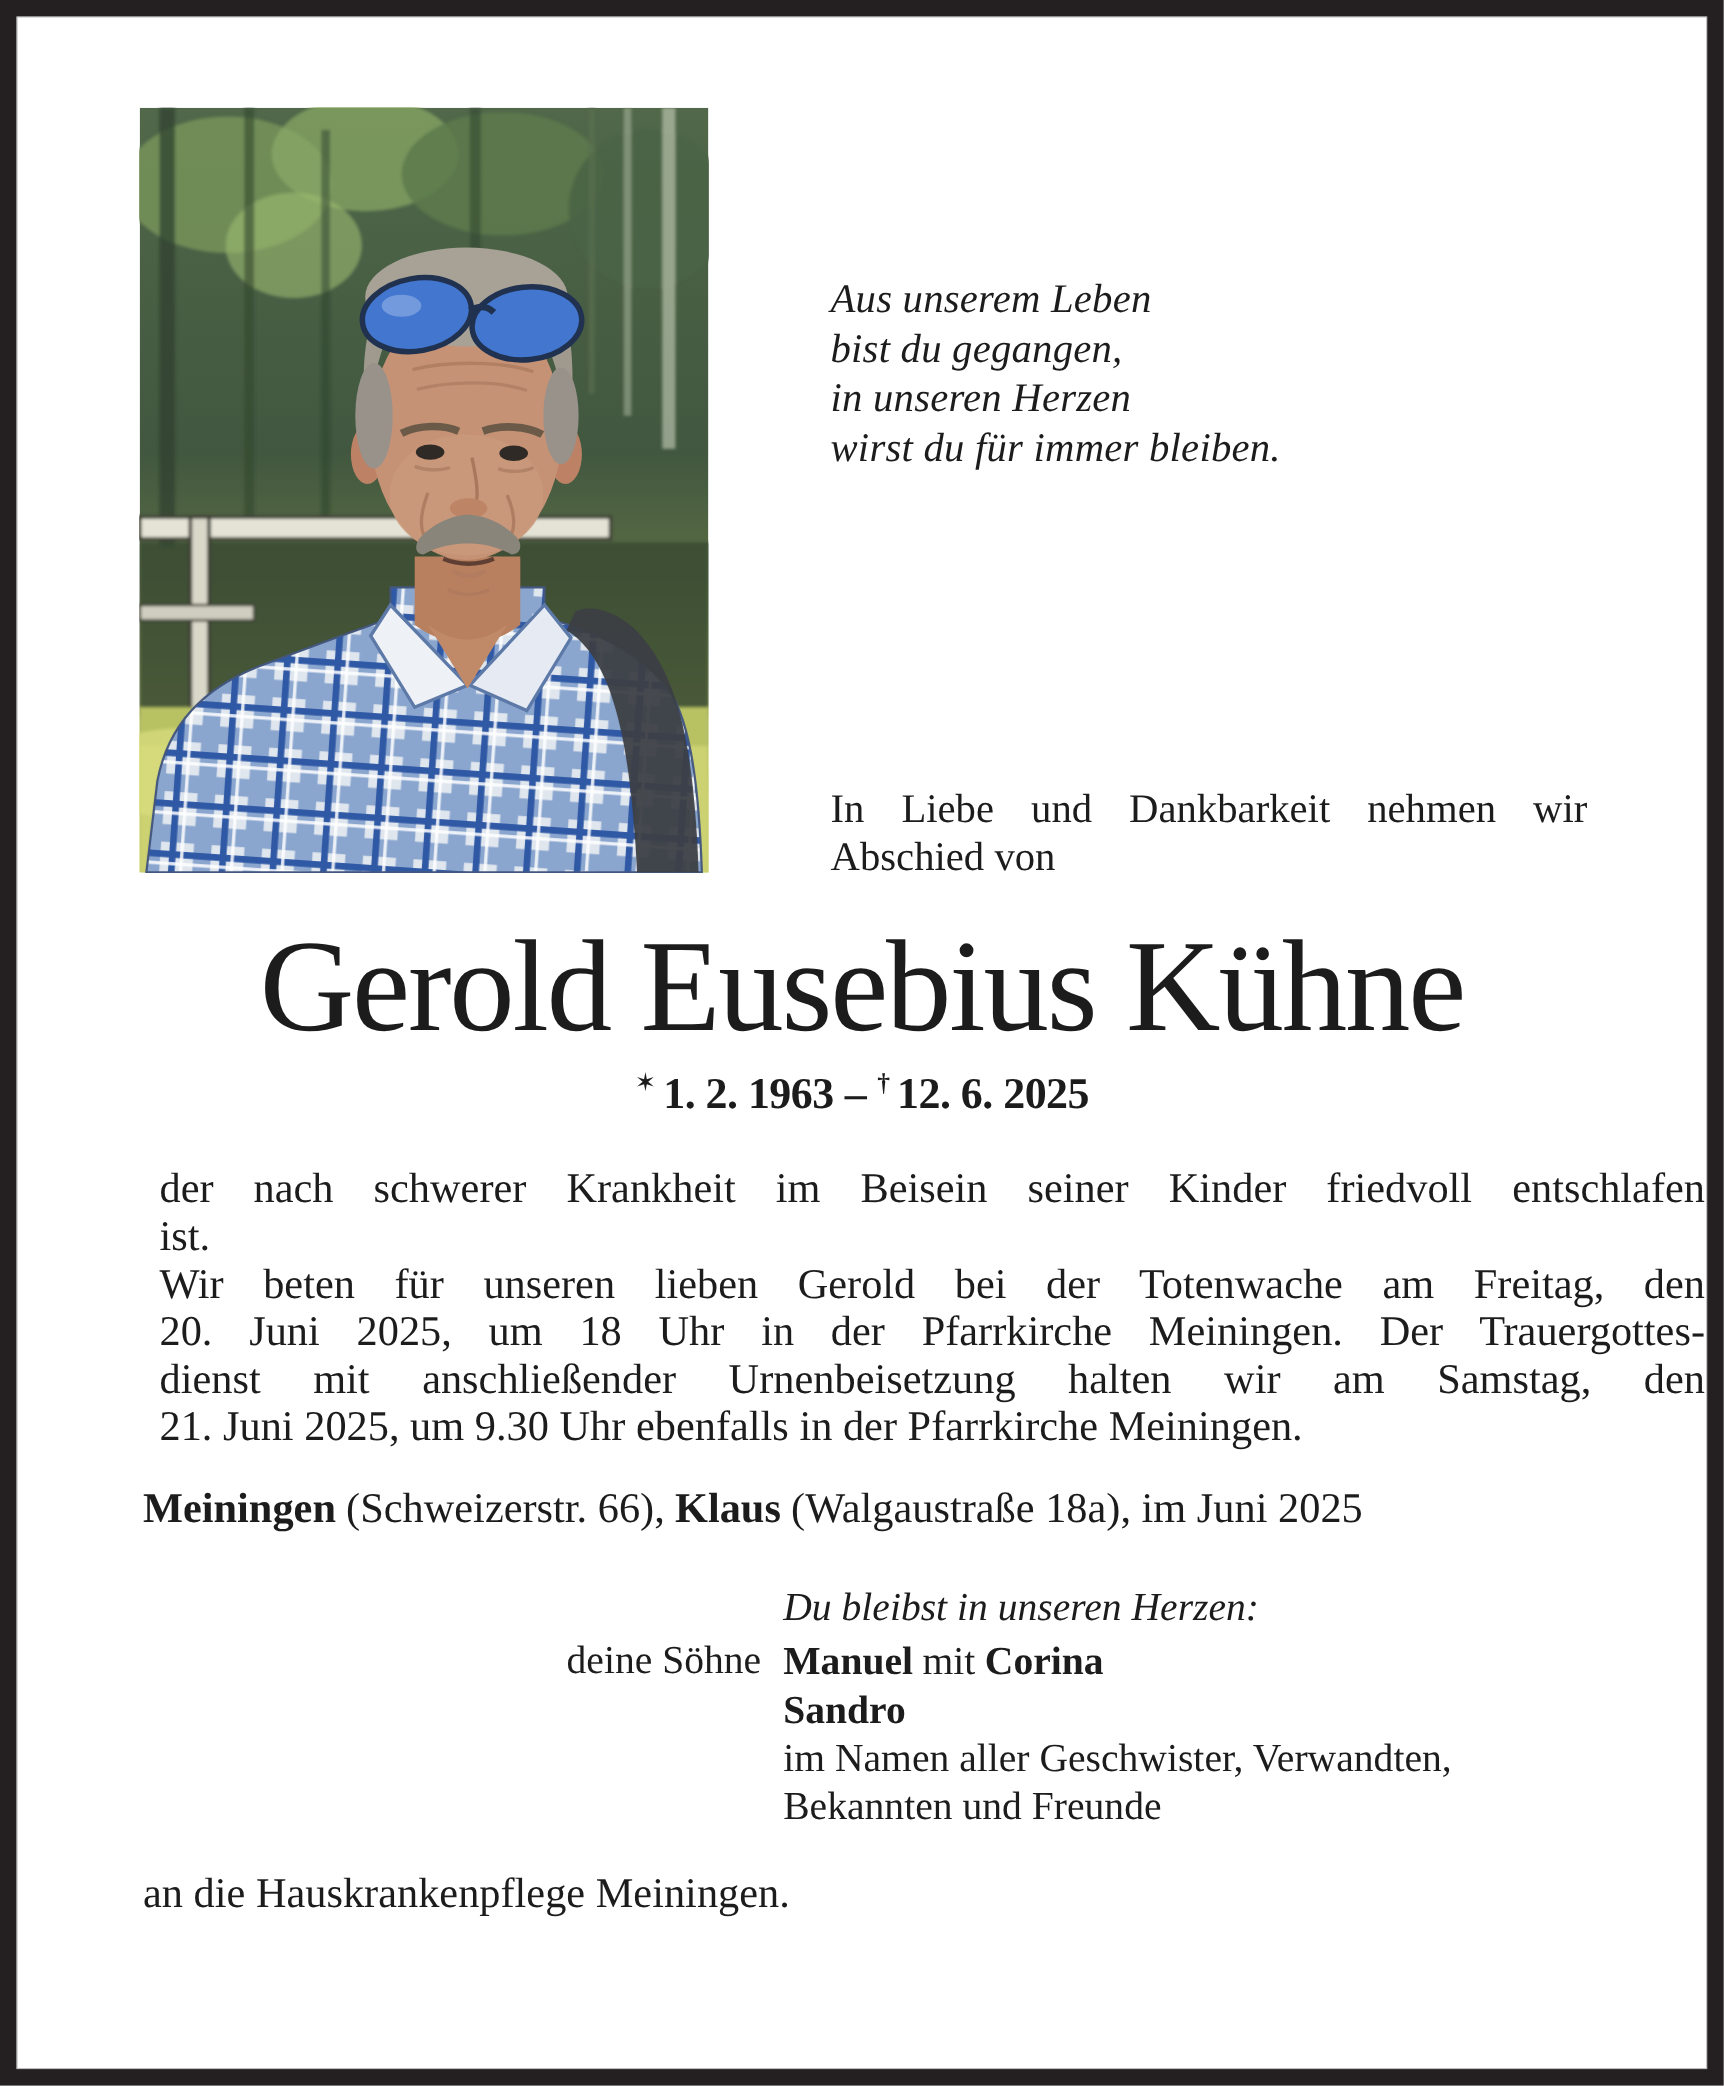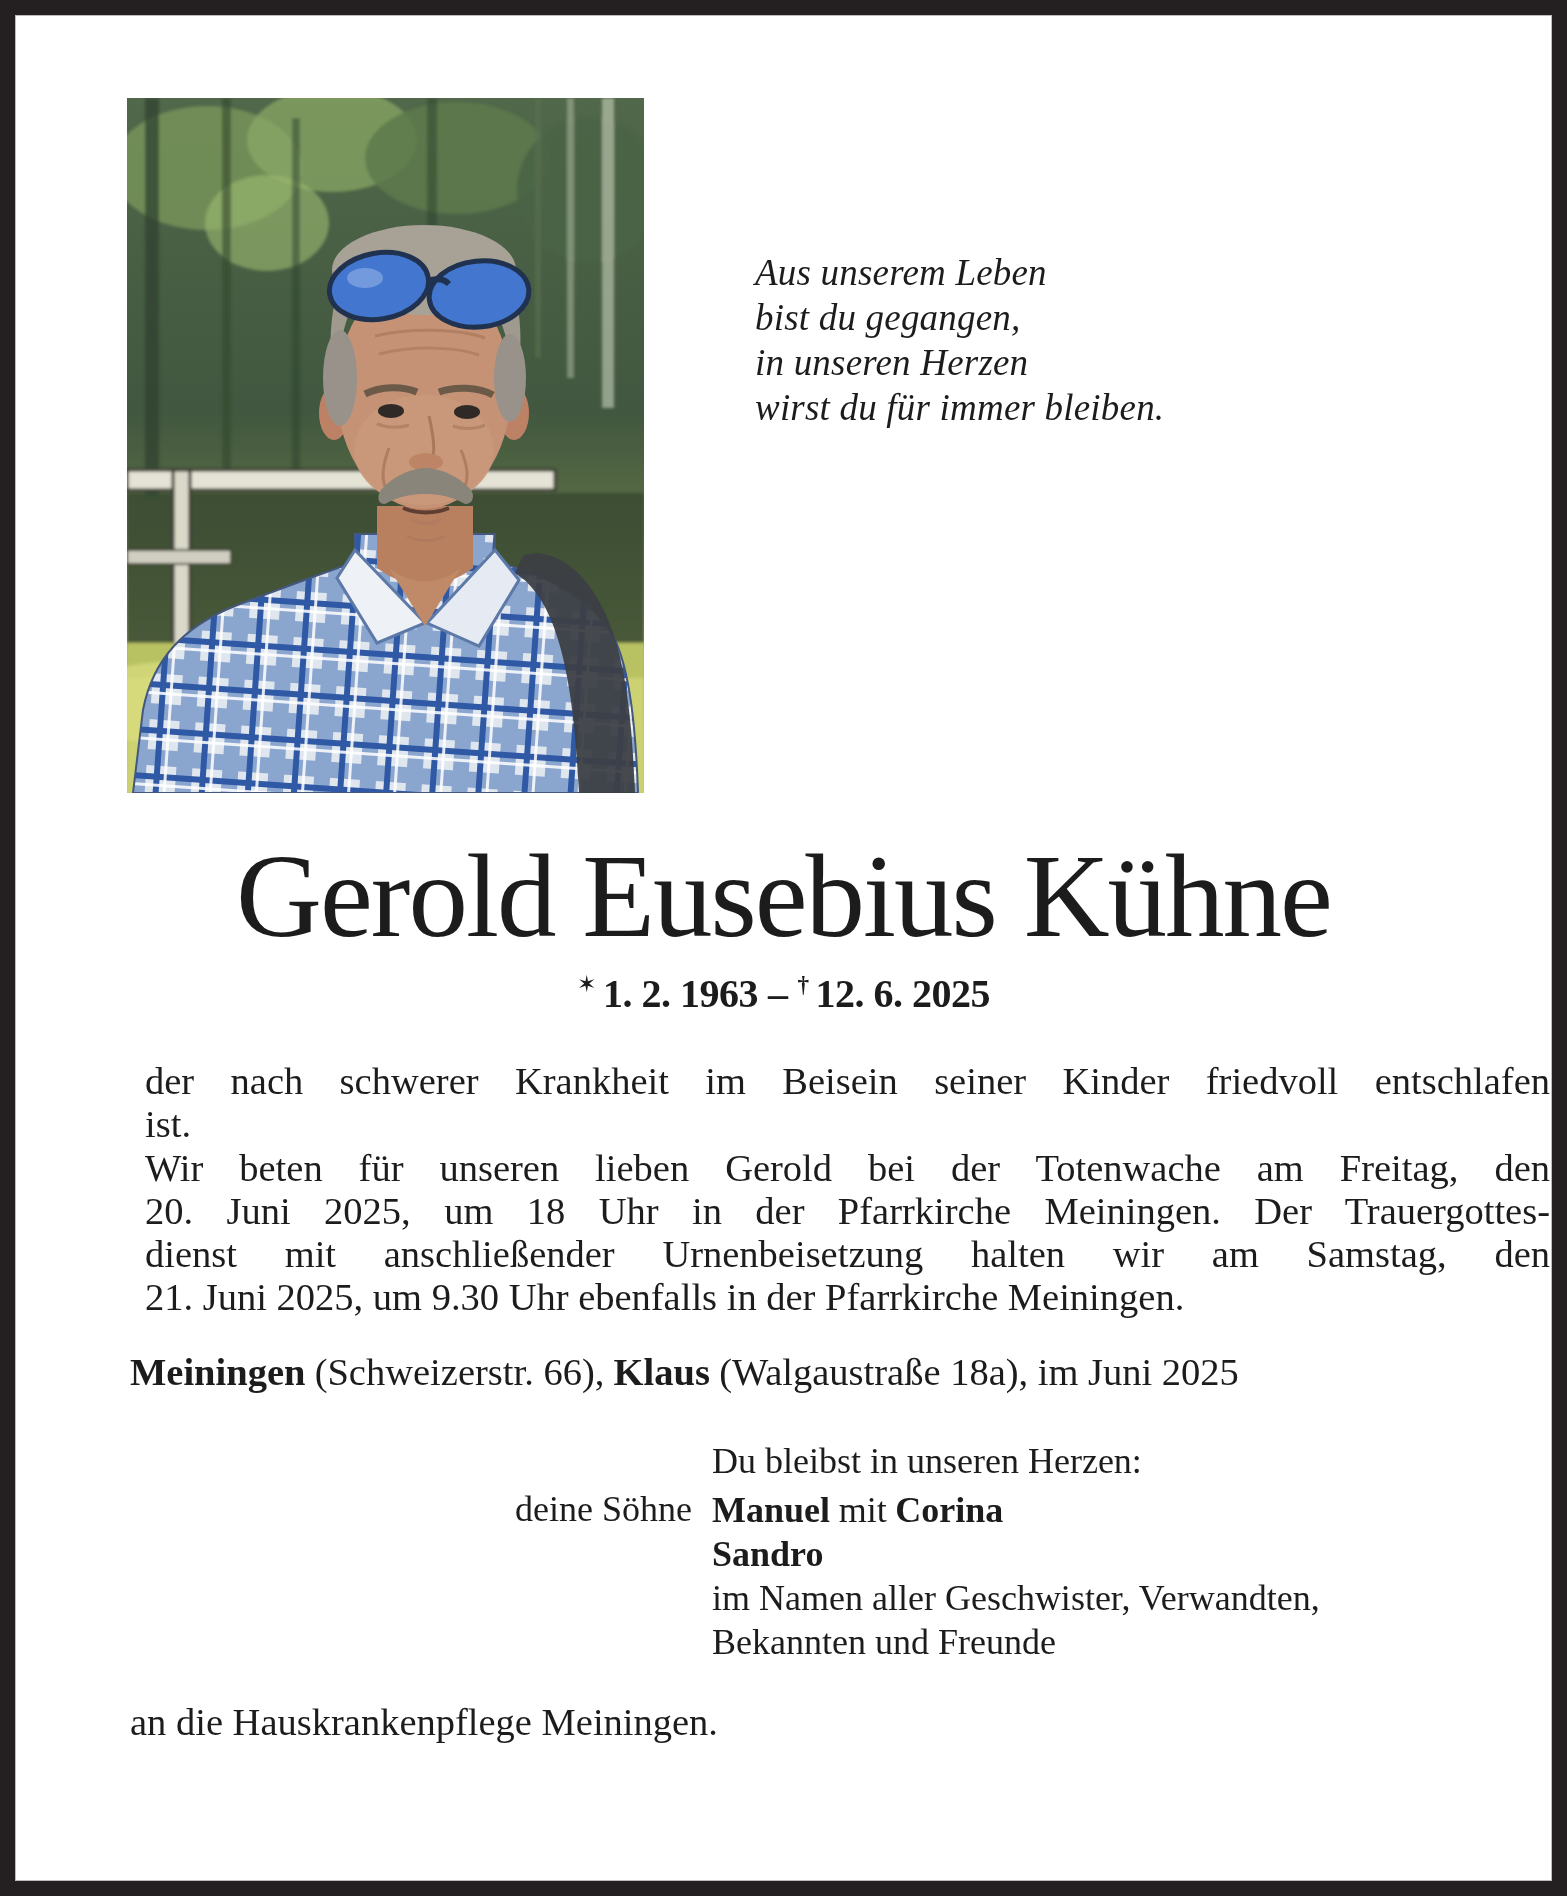--- a/index.html
+++ b/index.html
@@ -23,21 +23,21 @@
   .verse{left:755px;top:250px;font-size:37px;line-height:45px;font-style:italic;letter-spacing:.2px;}
   .intro{left:755px;top:714px;width:688px;font-size:37px;line-height:44px;}
   .jl{text-align:justify;text-align-last:justify;}
   .name{left:0;width:1567px;top:834px;text-align:center;font-size:119px;line-height:1.05;font-weight:400;letter-spacing:-2px;margin:0;}
   .dates{left:0;width:1567px;top:970px;text-align:center;font-size:40px;font-weight:700;letter-spacing:-0.5px;}
   .dates sup{font-size:58%;vertical-align:15px;margin-right:7px;font-family:"Liberation Serif","DejaVu Sans",serif;}
   .dates .dash{margin:0 10px;}
   .body-block{left:130px;top:1060px;width:1405px;font-size:38.5px;line-height:43.3px;margin-left:15px;}
   .addresses{left:130px;top:1350px;width:1405px;font-size:38.5px;}
   .addresses .ml{margin-left:.24em;}
-  .fw-heading{left:712px;top:1440px;font-size:36px;}
+  .fw-heading{left:712px;top:1440px;font-size:36px;font-style:italic;}
   .fw-relation{left:420px;top:1488px;width:272px;text-align:right;font-size:36px;}
   .fw-names{left:712px;top:1488px;font-size:36px;line-height:44px;}
   .fw-names .conj{margin:0 .24em;}
   .donation{left:130px;top:1700px;width:1405px;font-size:38.5px;line-height:44px;}
   b{font-weight:700;}
 </style>
 </head>
 <body>
 
 <div class="page">
@@ -131,20 +131,24 @@
     </svg>
   </div>
 
   <div class="abs verse">
     <div>Aus unserem Leben</div>
     <div>bist du gegangen,</div>
     <div>in unseren Herzen</div>
     <div>wirst du für immer bleiben.</div>
   </div>
 
+  <div class="abs intro">
+    <div class="jl">In Liebe und Dankbarkeit nehmen wir</div>
+    <div>Abschied von</div>
+  </div>
 
   <h1 class="abs name">Gerold Eusebius Kühne</h1>
 
   <div class="abs dates">
     <sup>✶</sup><span>1. 2. 1963</span><span class="dash">–</span><sup>†</sup><span>12. 6. 2025</span>
   </div>
 
   <div class="abs body-block">
     <div class="jl">der nach schwerer Krankheit im Beisein seiner Kinder friedvoll entschlafen</div>
     <div>ist.</div>

